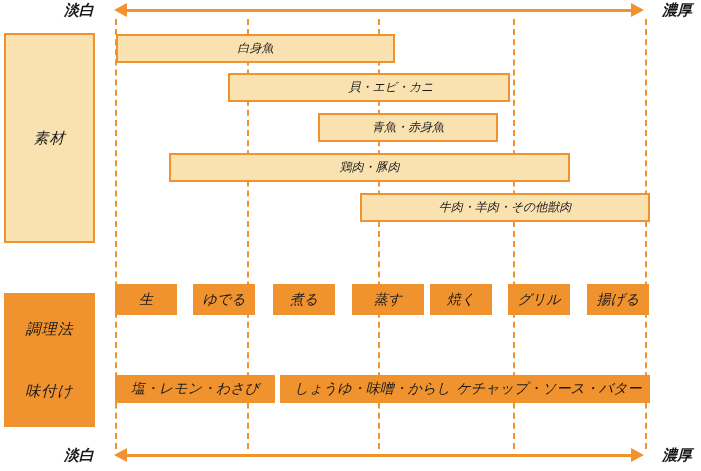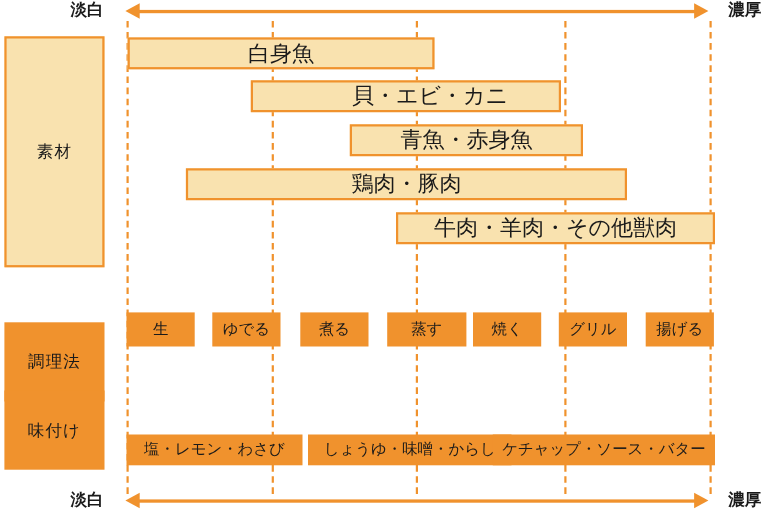--- a/index.html
+++ b/index.html
@@ -14,20 +14,21 @@
     background: var(--background);
     font-family: "Liberation Sans", "DejaVu Sans", sans-serif;
     color: var(--text);
   }
   .canvas {
     position: relative;
     width: 701px;
     height: 471px;
     background: var(--background);
     overflow: hidden;
+    font-style: italic;
   }
   .gridline {
     position: absolute;
     top: 19px;
     height: 430px;
     width: 0;
     border-left: 2px dashed var(--orange);
   }
   .axis-label {
     position: absolute;
@@ -65,34 +66,34 @@
   .section-label.cream { background: var(--cream); border: 2px solid var(--orange); }
   .section-label.solid { background: var(--orange); }
   .bar {
     position: absolute;
     height: 29px;
     background: var(--cream);
     border: 2px solid var(--orange);
     display: flex;
     align-items: center;
     justify-content: center;
-    font-size: 20px;
+    font-size: 12px;
     white-space: nowrap;
   }
   .chip {
     position: absolute;
     background: var(--orange);
     display: flex;
     align-items: center;
     justify-content: center;
     font-size: 14px;
     white-space: nowrap;
   }
   .method-chip    { top: 284px; height: 31px; }
-  .seasoning-chip { top: 375px; height: 28px; margin-top: 20px; }
+  .seasoning-chip { top: 375px; height: 28px; }
 </style>
 </head>
 <body>
 
 <div class="canvas">
 
   <div class="gridline" style="left: 115px;"></div>
   <div class="gridline" style="left: 247px;"></div>
   <div class="gridline" style="left: 378px;"></div>
   <div class="gridline" style="left: 513px;"></div>
@@ -102,21 +103,21 @@
     <span class="axis-label" style="left:64px; top:2px;">淡白</span>
     <div class="arrow-line" style="top:9px;"></div>
     <div class="arrowhead left" style="top:3px;"></div>
     <div class="arrowhead right" style="top:3px;"></div>
     <span class="axis-label" style="left:662px; top:2px;">濃厚</span>
   </div>
 
   <div class="section-label cream" style="top:33px; height:210px;">素材</div>
   <div class="bar" style="left: 116px; width: 279px; top: 34px;">白身魚</div>
   <div class="bar" style="left: 228px; width: 282px; top: 73px; padding-left: 44px;">貝・エビ・カニ</div>
-  <div class="bar" style="left: 318px; width: 212px; top: 113px;">青魚・赤身魚</div>
+  <div class="bar" style="left: 318px; width: 180px; top: 113px;">青魚・赤身魚</div>
   <div class="bar" style="left: 169px; width: 401px; top: 153px;">鶏肉・豚肉</div>
   <div class="bar" style="left: 360px; width: 290px; top: 193px;">牛肉・羊肉・その他獣肉</div>
 
   <div class="section-label solid" style="top:265px; height:72px;margin-top:28px;">調理法</div>
   <div class="chip method-chip" style="left: 115px; width: 62px;">生</div>
   <div class="chip method-chip" style="left: 193px; width: 62px;">ゆでる</div>
   <div class="chip method-chip" style="left: 273px; width: 62px;">煮る</div>
   <div class="chip method-chip" style="left: 352px; width: 72px;">蒸す</div>
   <div class="chip method-chip" style="left: 430px; width: 62px;">焼く</div>
   <div class="chip method-chip" style="left: 508px; width: 62px;">グリル</div>

